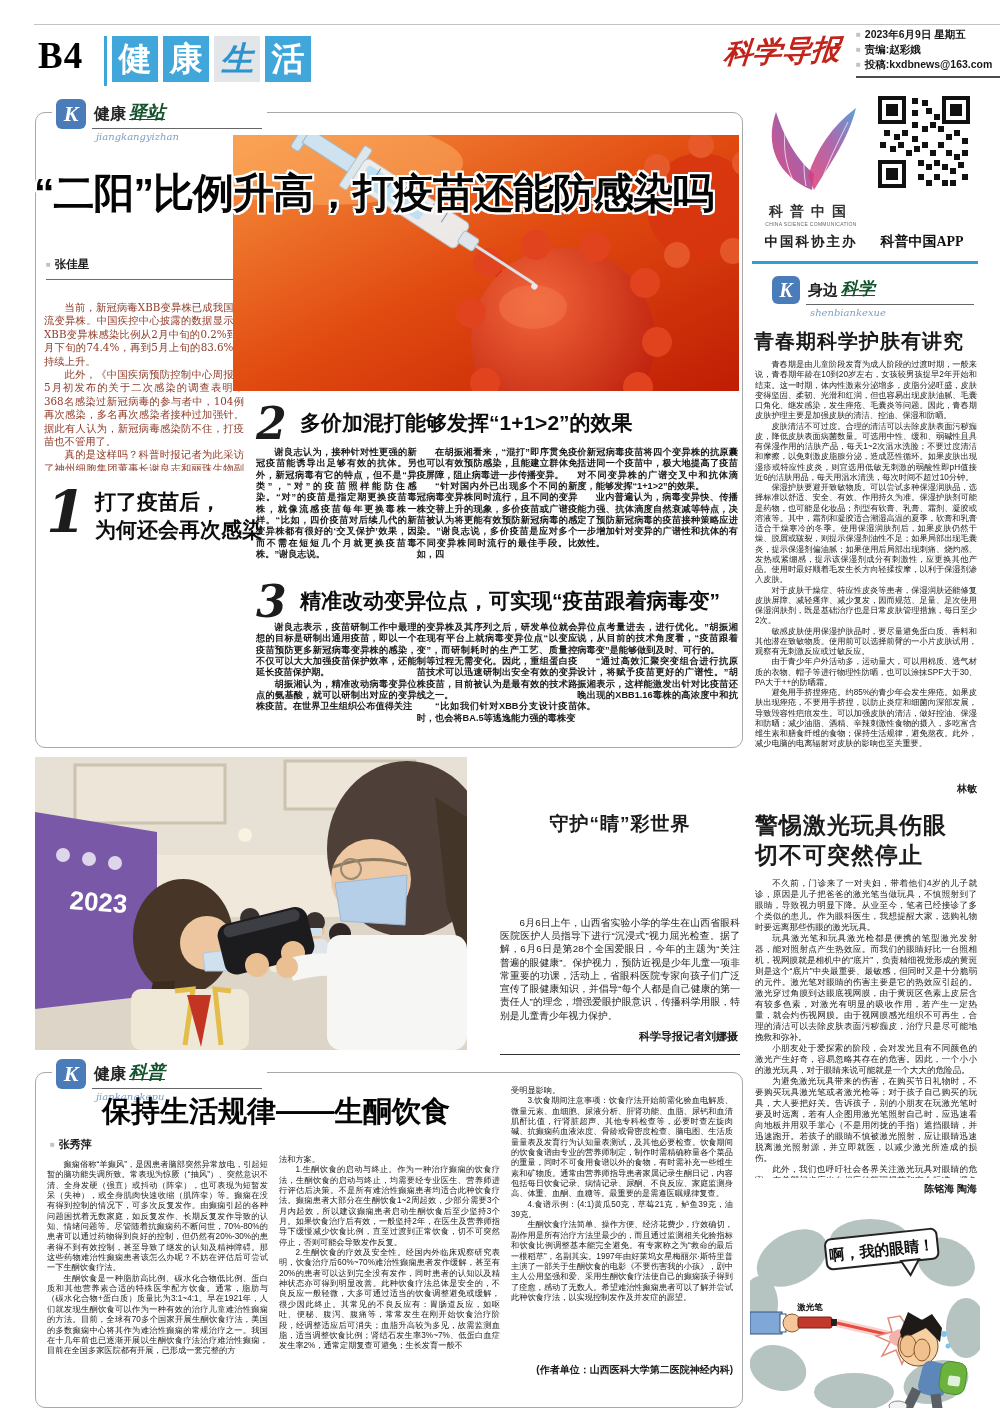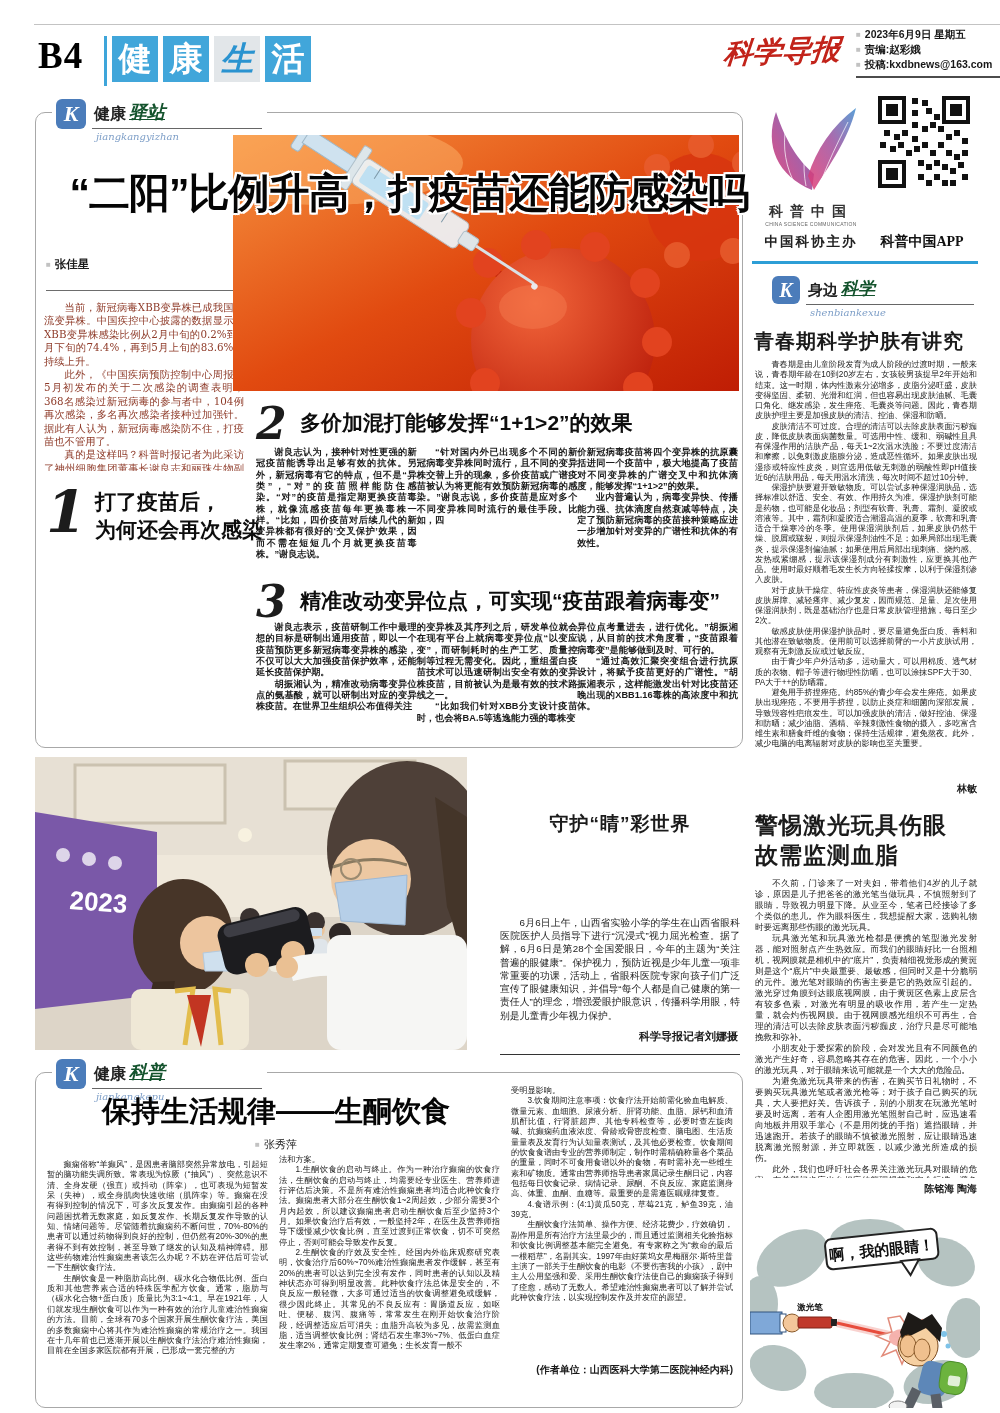--- a/index.html
+++ b/index.html
@@ -24,38 +24,38 @@
          border-bottom:2px solid #4c4c4c;padding-bottom:4px;}
   
   .ktile{position:absolute;background:#4b7cba;border-radius:6px;color:#fff;display:flex;align-items:center;justify-content:center;
          font-family:"Liberation Serif",serif;font-style:italic;font-weight:900;}
   .lbl-black{position:absolute;font-weight:900;color:#222;}
   .lbl-blue{position:absolute;font-family:"DejaVu Serif",serif;font-style:italic;font-weight:900;color:#14532d;text-decoration:underline;}
   .lbl-rule{position:absolute;border-top:1px solid #666;}
   .lbl-pinyin{position:absolute;font-family:"DejaVu Serif",serif;font-style:italic;color:#7d9ec7;font-size:10px;}
   .maskbg{position:absolute;background:#fff;}
   
-  #headline{left:56px;top:170px;width:706px;font-size:41px;line-height:46px;font-weight:900;letter-spacing:-1px;color:#050505;z-index:6;
-            text-shadow:-2px -2px 0 #fff,2px -2px 0 #fff,-2px 2px 0 #fff,2px 2px 0 #fff,0 -2px 0 #fff,0 2px 0 #fff,-2px 0 0 #fff,2px 0 0 #fff;text-align:center;}
-  #mainauthor{left:46px;top:257px;width:196px;font-size:11.5px;font-weight:700;border-bottom:1.5px solid #6d6d6d;padding-bottom:18px;}
+  #headline{left:34px;top:170px;width:706px;font-size:41px;line-height:46px;font-weight:900;letter-spacing:-1px;color:#050505;z-index:6;
+            text-shadow:-2px -2px 0 #fff,2px -2px 0 #fff,-2px 2px 0 #fff,2px 2px 0 #fff,0 -2px 0 #fff,0 2px 0 #fff,-2px 0 0 #fff,2px 0 0 #fff;}
+  #mainauthor{left:46px;top:257px;width:196px;font-size:11.5px;font-weight:700;border-bottom:1.5px solid #6d6d6d;padding-bottom:7px;}
   #intro{left:44px;top:301px;width:200px;height:170px;overflow:hidden;font-family:"DejaVu Serif",serif;
          font-size:10.3px;line-height:13.4px;color:#8e3a28;}
   .secnum{position:absolute;font-family:"DejaVu Serif",serif;font-style:italic;font-weight:700;color:#1c1c1c;}
   .sectitle{position:absolute;font-weight:800;color:#0d0d0d;}
   .bodytext{font-size:9.8px;line-height:12.3px;color:#222;overflow:hidden;}
   .colwrap{display:flex;overflow:hidden;font-weight:bold;}
   .colwrap>div{flex:1;font-size:9.2px;line-height:11.35px;}
   
   #capblock{left:500px;top:803px;width:240px;height:251px;border-bottom:1.5px solid #333;}
   #captitle{text-align:center;font-size:19px;font-weight:900;margin-top:8px;letter-spacing:1px;}
   #caption{position:absolute;bottom:32px;left:0;width:240px;font-size:9.8px;line-height:13.3px;}
   #capcredit{position:absolute;bottom:10px;right:2px;font-size:11px;font-weight:800;}
   
   #kepuhead{left:50px;top:1092px;width:452px;text-align:center;font-size:29px;font-weight:900;color:#050505;}
-  #kepuauthor{left:50px;top:1137px;width:452px;text-align:center;font-size:11px;font-weight:400;}
+  #kepuauthor{left:50px;top:1137px;width:452px;font-size:11px;font-weight:700;}
   .kepucol{font-size:8.2px;line-height:10.35px;overflow:hidden;}
   #kepucredit{left:505px;top:1363px;width:228px;text-align:right;font-size:10px;font-weight:800;}
   
   #brandzh{left:750px;top:203px;width:122px;text-align:center;font-size:14px;font-weight:900;letter-spacing:7px;color:#333;}
   #branden{left:744px;top:221px;width:134px;text-align:center;font-size:5px;color:#666;letter-spacing:.3px;}
   #brandhost{left:746px;top:233px;width:130px;text-align:center;font-family:"Liberation Serif",serif;font-weight:900;font-size:13.5px;letter-spacing:2px;color:#222;}
   #qrcap{left:860px;top:233px;width:124px;text-align:center;font-family:"Liberation Serif",serif;font-weight:900;font-size:14px;color:#111;}
   #bluerule{left:752px;top:261px;width:226px;height:3px;background:#2d9ed6;}
   #skintitle{left:754px;top:328px;width:224px;text-align:left;font-size:20px;font-weight:900;letter-spacing:1px;}
   #skinbody{left:755px;top:360px;width:222px;height:420px;font-size:8.2px;line-height:10.25px;overflow:hidden;}
@@ -167,20 +167,21 @@
     <div>为何还会再次感染</div>
   </div>
 
   <div class="secnum" style="left:256px;top:398px;font-size:44px;">2</div>
   <div class="sectitle" style="left:300px;top:409px;font-size:21px;">多价加混打能够发挥“1+1&gt;2”的效果</div>
   <div class="abs just colwrap" style="left:256px;top:447px;width:482px;height:133px;">
     <div>
         <p>谢良志认为，接种针对性更强的新冠疫苗能诱导出足够有效的抗体。另外，新冠病毒有它的特点，但不是“异类”，“对”的疫苗照样能防住感染。“对”的疫苗是指定期更换疫苗毒株，就像流感疫苗每年更换毒株一样。“比如，四价疫苗对后续几代的新变异株都有很好的‘交叉保护’效果，因而不需在短短几个月就更换疫苗毒株。”谢良志说。</p>
       </div>
     <div>
+        <p>在胡振湘看来，“混打”即序贯免疫也可以有效预防感染，且能建立群体免疫屏障，阻止病毒进一步传播变异。</p>
         <p>“针对国内外已出现多个不同的新冠病毒变异株同时流行，且不同的变异株交替上升的现象，多价疫苗或广谱疫苗被认为将更能有效预防新冠病毒的感染。”谢良志说，多价疫苗是应对多个不同变异株同时流行的最佳手段。比如，四</p>
       </div>
     <div>
         <p class="cont">价新冠病毒疫苗将四个变异株的抗原囊括进同一个疫苗中，极大地提高了疫苗对不同变异株的广谱交叉中和抗体滴度，能够发挥“1+1&gt;2”的效果。</p>
         <p>业内普遍认为，病毒变异快、传播能力强、抗体滴度自然衰减等特点，决定了预防新冠病毒的疫苗接种策略应进一步增加针对变异的广谱性和抗体的有效性。</p>
       </div>
   </div>
 
   <div class="secnum" style="left:256px;top:576px;font-size:44px;">3</div>
   <div class="sectitle" style="left:300px;top:587px;font-size:21px;">精准改动变异位点，可实现“疫苗跟着病毒变”</div>
@@ -375,21 +376,21 @@
     <p>保湿护肤要避开致敏物质。可以尝试多种保湿润肤品，选择标准以舒适、安全、有效、作用持久为准。保湿护肤剂可能是药物，也可能是化妆品；剂型有软膏、乳膏、霜剂、凝胶或溶液等。其中，霜剂和凝胶适合潮湿高温的夏季，软膏和乳膏适合干燥寒冷的冬季。使用保湿润肤剂后，如果皮肤仍然干燥、脱屑或皲裂，则提示保湿剂油性不足；如果局部出现毛囊炎，提示保湿剂偏油腻；如果使用后局部出现刺痛、烧灼感、发热或紧绷感，提示该保湿剂成分有刺激性，应更换其他产品。使用时最好顺着毛发生长方向轻揉按摩，以利于保湿剂渗入皮肤。</p>
     <p>对于皮肤干燥症、特应性皮炎等患者，保湿润肤还能修复皮肤屏障、减轻瘙痒、减少复发，因而规范、足量、足次使用保湿润肤剂，既是基础治疗也是日常皮肤管理措施，每日至少2次。</p>
     <p>敏感皮肤使用保湿护肤品时，要尽量避免蛋白质、香料和其他潜在致敏物质。使用前可以选择前臂的一小片皮肤试用，观察有无刺激反应或过敏反应。</p>
     <p>由于青少年户外活动多，运动量大，可以用棉质、透气材质的衣物、帽子等进行物理性防晒，也可以涂抹SPF大于30、PA大于++的防晒霜。</p>
     <p>避免用手挤捏痤疮。约85%的青少年会发生痤疮。如果皮肤出现痤疮，不要用手挤捏，以防止炎症和细菌向深部发展，导致毁容性疤痕发生。可以加强皮肤的清洁，做好控油、保湿和防晒；减少油脂、酒精、辛辣刺激性食物的摄入，多吃富含维生素和膳食纤维的食物；保持生活规律，避免熬夜。此外，减少电脑的电离辐射对皮肤的影响也至关重要。</p>
   </div>
   <div class="byline" style="left:755px;top:782px;width:222px;">林敏</div>
 
   <div class="abs" id="lasertitle">
     <div>警惕激光玩具伤眼</div>
-    <div>故需监测血脂</div>
+    <div>切不可突然停止</div>
   </div>
   <div class="abs just" id="laserbody">
     <p>不久前，门诊来了一对夫妇，带着他们4岁的儿子就诊，原因是儿子把爸爸的激光笔当做玩具，不慎照射到了眼睛，导致视力明显下降。从业至今，笔者已经接诊了多个类似的患儿。作为眼科医生，我想提醒大家，选购礼物时要远离那些伤眼的激光玩具。</p>
     <p>玩具激光笔和玩具激光枪都是便携的笔型激光发射器，能对照射点产生热效应。而我们的眼睛好比一台照相机，视网膜就是相机中的“底片”，负责精细视觉形成的黄斑则是这个“底片”中央最重要、最敏感，但同时又是十分脆弱的元件。激光笔对眼睛的伤害主要是它的热效应引起的。激光穿过角膜到达眼底视网膜，由于黄斑区色素上皮层含有较多色素，对激光有明显的吸收作用，若产生一定热量，就会灼伤视网膜。由于视网膜感光组织不可再生，合理的清洁可以去除皮肤表面污秽痂皮，治疗只是尽可能地挽救和弥补。</p>
     <p>小朋友处于爱探索的阶段，会对发光且有不同颜色的激光产生好奇，容易忽略其存在的危害。因此，一个小小的激光玩具，对于眼睛来说可能就是一个大大的危险品。</p>
     <p>为避免激光玩具带来的伤害，在购买节日礼物时，不要购买玩具激光笔或者激光枪等；对于孩子自己购买的玩具，大人要把好关。告诉孩子，别的小朋友在玩激光笔时要及时远离，若有人企图用激光笔照射自己时，应迅速看向地板并用双手掌心（不是用闭拢的手指）遮挡眼睛，并迅速跑开。若孩子的眼睛不慎被激光照射，应让眼睛迅速脱离激光照射源，并立即就医，以减少激光所造成的损伤。</p>
     <p>此外，我们也呼吁社会各界关注激光玩具对眼睛的危害，有关部门也应出台相应的管理规范和安全标准，避免不合格的激光玩具流入社会。</p>
   </div>
   <div class="byline" style="left:755px;top:1182px;width:222px;">陈铭海 陶海</div>
 

